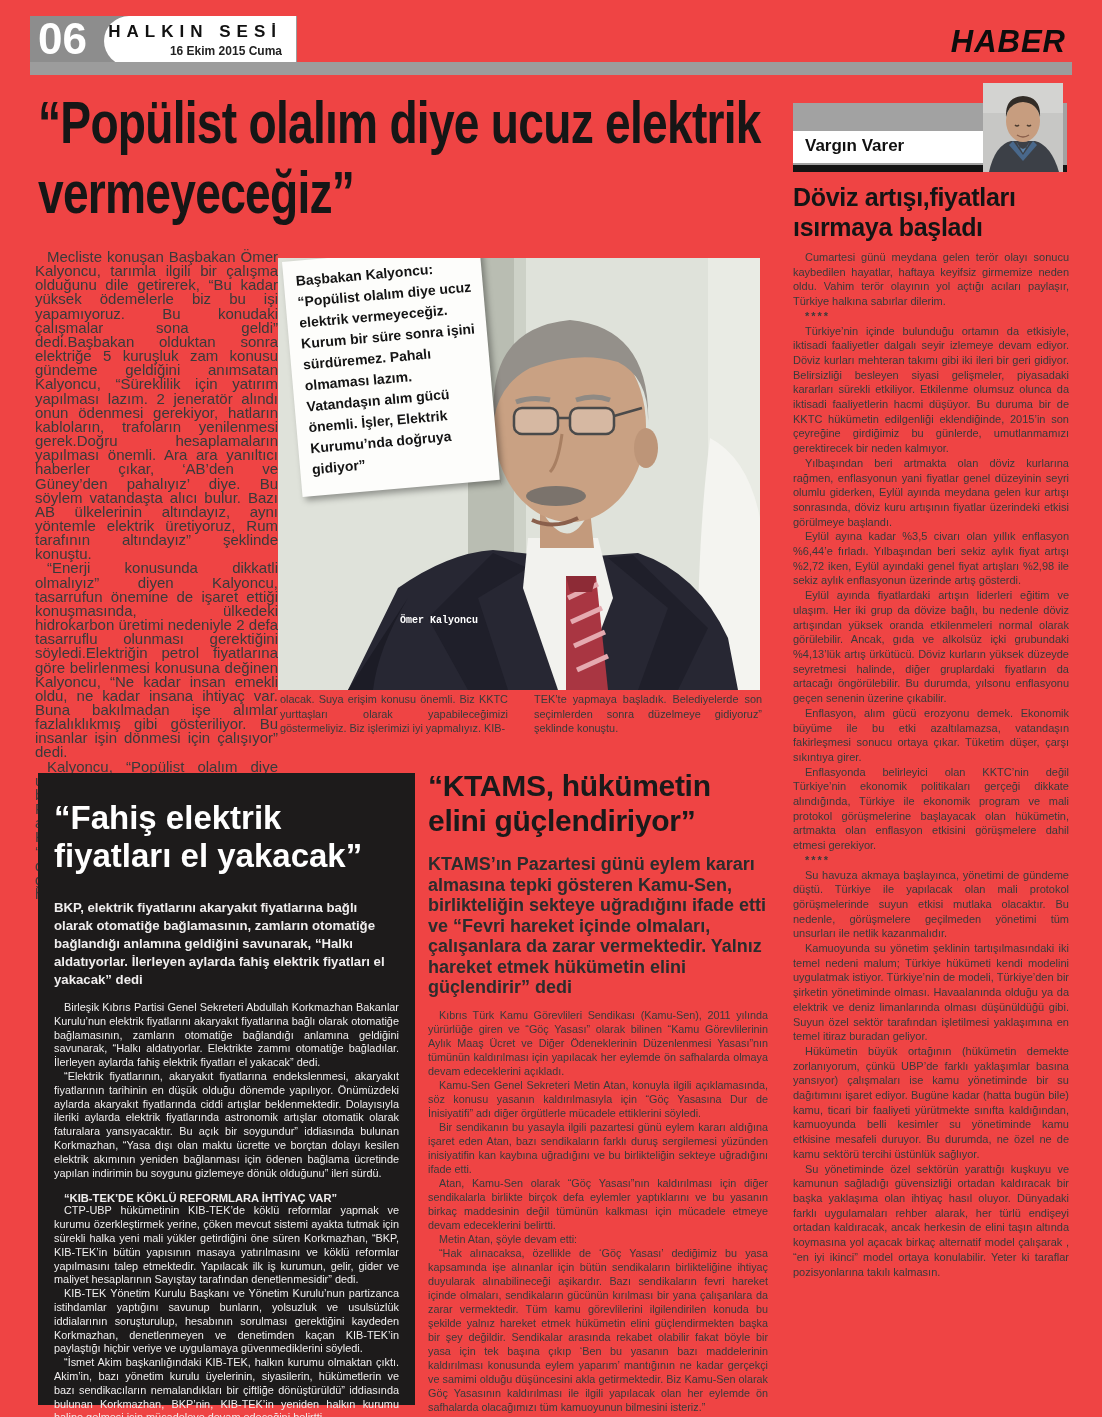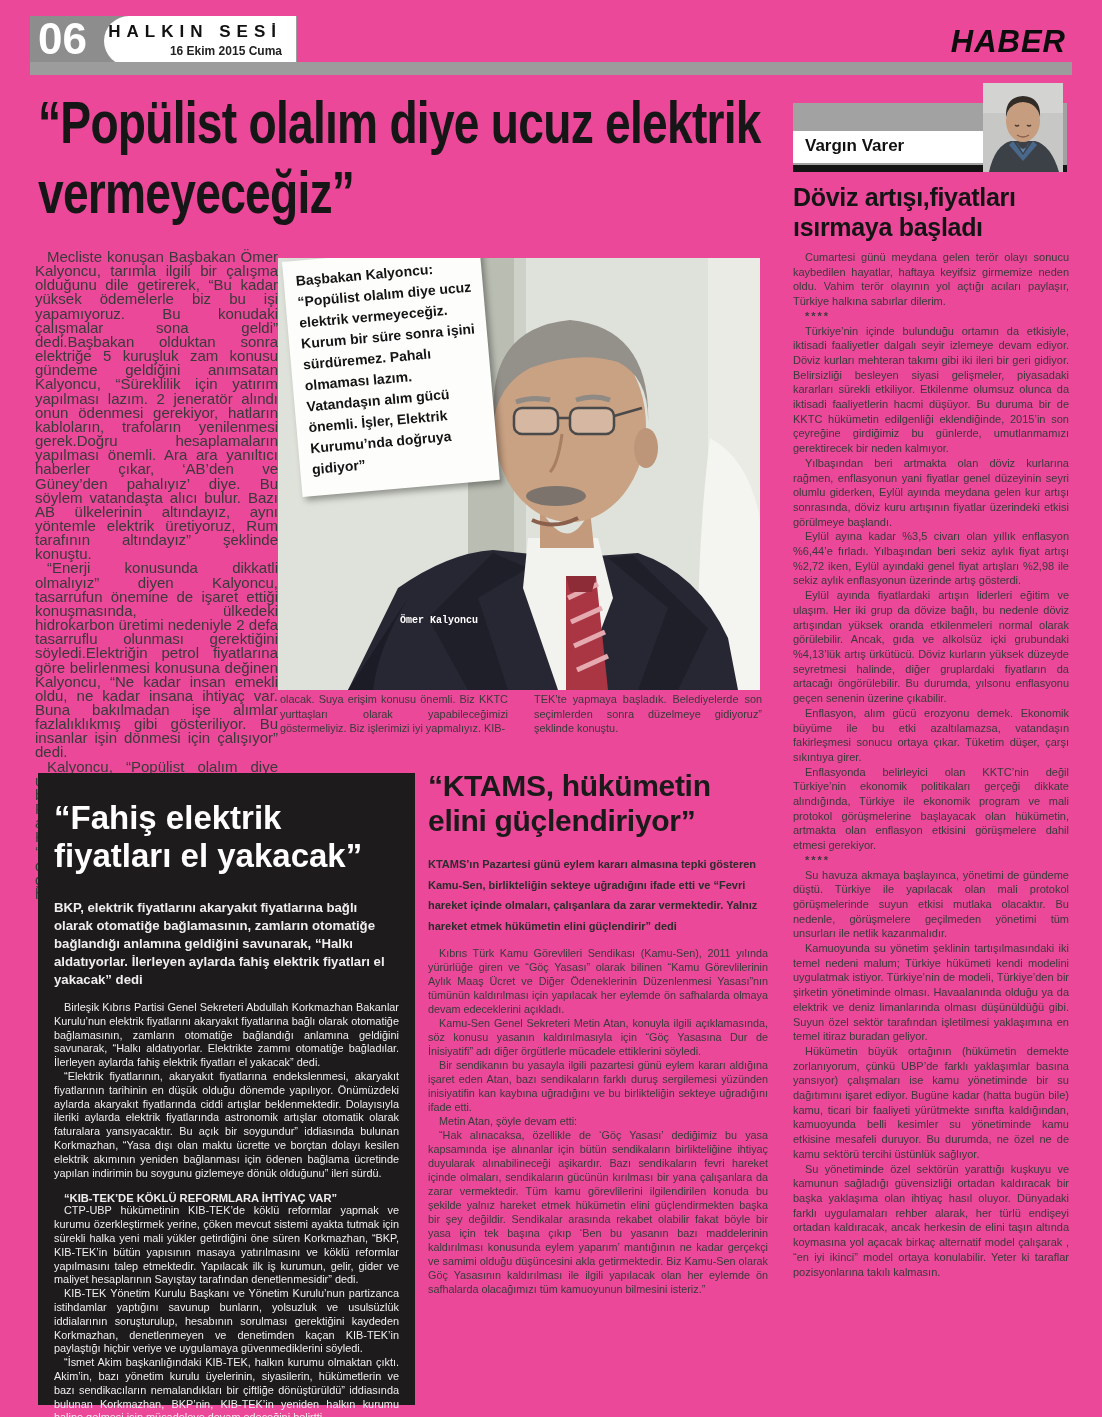--- a/index.html
+++ b/index.html
@@ -1,16 +1,16 @@
 <!DOCTYPE html>
 <html><head>
 <meta charset="utf-8">
 <style>
   html,body{margin:0;padding:0;background:#ffffff;}
-  .page{position:relative;width:1102px;height:1417px;background:#ec4899;overflow:hidden;
+  .page{position:relative;width:1102px;height:1417px;background:#ef4444;overflow:hidden;
         font-family:"Liberation Sans",sans-serif;color:#3a3a3a;}
   
   .badge{position:absolute;left:30px;top:16px;width:100px;height:50px;background:#8d8d8d;}
   .badge span{position:absolute;left:8px;top:-2px;font-size:44px;font-weight:bold;color:#fff;}
   .brandbox{position:absolute;left:104px;top:16px;width:192px;height:50px;background:#fff;
             border-radius:26px 0 0 26px;border-right:1px solid #9c9c9c;text-align:center;}
   .brand{position:absolute;right:14px;top:6px;font-size:17px;font-weight:bold;color:#111;
          letter-spacing:6px;white-space:nowrap;}
   .brand-date{position:absolute;right:14px;top:28px;font-size:12px;font-weight:bold;color:#222;white-space:nowrap;}
   .section{position:absolute;right:36px;top:24px;font-size:31px;font-weight:800;font-style:italic;
@@ -51,21 +51,21 @@
   .bkp{position:absolute;left:38px;top:773px;width:377px;height:632px;background:#1d1b1b;
        color:#f0eeee;padding:24px 16px;box-sizing:border-box;}
   .bkp-headline{font-size:33px;line-height:38px;font-weight:bold;color:#fff;margin:2px 0 10px 0;}
   .bkp-intro{font-size:13.2px;line-height:18px;font-weight:bold;text-align:left;margin-bottom:12px;margin-top:24px;}
   .bkp p.body{margin:0;text-align:justify;text-indent:10px;font-size:10.9px;line-height:13.8px;}
   .bkp-subhead{font-weight:bold;font-size:11.2px;margin:12px 0 0 0;text-indent:10px;}
   
   .ktams{position:absolute;left:428px;top:768px;width:340px;}
   .ktams-headline{font-size:30px;line-height:35px;font-weight:bold;color:#1a1a1a;margin:0 0 12px 0;
                   letter-spacing:-0.3px;}
-  .ktams-intro{font-size:11px;line-height:20.5px;font-weight:bold;color:#2c2c2c;margin:16px 0 10px 0;}
+  .ktams-intro{font-size:18px;line-height:20.5px;font-weight:bold;color:#2c2c2c;margin:16px 0 10px 0;}
   .ktams-body p{margin:0;text-align:justify;text-indent:11px;font-size:10.8px;line-height:14px;}
 </style>
 </head>
 <body>
 
 <div class="page">
 
   <div class="badge">
     <span>06</span>
   </div>
@@ -176,18 +176,19 @@
     <p class="body">“İsmet Akim başkanlığındaki KIB-TEK, halkın kurumu olmaktan çıktı. Akim’in, bazı yönetim kurulu üyelerinin, siyasilerin, hükümetlerin ve bazı sendikacıların nemalandıkları bir çiftliğe dönüştürüldü” iddiasında bulunan Korkmazhan, BKP’nin, KIB-TEK’in yeniden halkın kurumu haline gelmesi için mücadeleye devam edeceğini belirtti.</p>
   </div>
 
   <div class="ktams">
     <div class="ktams-headline">“KTAMS, hükümetin elini güçlendiriyor”</div>
     <div class="ktams-intro">KTAMS’ın Pazartesi günü eylem kararı almasına tepki gösteren Kamu-Sen, birlikteliğin sekteye uğradığını ifade etti ve “Fevri hareket içinde olmaları, çalışanlara da zarar vermektedir. Yalnız hareket etmek hükümetin elini güçlendirir” dedi</div>
     <div class="ktams-body">
       <p>Kıbrıs Türk Kamu Görevlileri Sendikası (Kamu-Sen), 2011 yılında yürürlüğe giren ve “Göç Yasası” olarak bilinen “Kamu Görevlilerinin Aylık Maaş Ücret ve Diğer Ödeneklerinin Düzenlenmesi Yasası”nın tümünün kaldırılması için yapılacak her eylemde ön safhalarda olmaya devam edeceklerini açıkladı.</p>
       <p>Kamu-Sen Genel Sekreteri Metin Atan, konuyla ilgili açıklamasında, söz konusu yasanın kaldırılmasıyla için “Göç Yasasına Dur de İnisiyatifi” adı diğer örgütlerle mücadele ettiklerini söyledi.</p>
       <p>Bir sendikanın bu yasayla ilgili pazartesi günü eylem kararı aldığına işaret eden Atan, bazı sendikaların farklı duruş sergilemesi yüzünden inisiyatifin kan kaybına uğradığını ve bu birlikteliğin sekteye uğradığını ifade etti.</p>
+      <p>Atan, Kamu-Sen olarak “Göç Yasası”nın kaldırılması için diğer sendikalarla birlikte birçok defa eylemler yaptıklarını ve bu yasanın birkaç maddesinin değil tümünün kalkması için mücadele etmeye devam edeceklerini belirtti.</p>
       <p>Metin Atan, şöyle devam etti:</p>
       <p>“Hak alınacaksa, özellikle de ‘Göç Yasası’ dediğimiz bu yasa kapsamında işe alınanlar için bütün sendikaların birlikteliğine ihtiyaç duyularak alınabilineceği aşikardır. Bazı sendikaların fevri hareket içinde olmaları, sendikaların gücünün kırılması bir yana çalışanlara da zarar vermektedir. Tüm kamu görevlilerini ilgilendirilen konuda bu şekilde yalnız hareket etmek hükümetin elini güçlendirmekten başka bir şey değildir. Sendikalar arasında rekabet olabilir fakat böyle bir yasa için tek başına çıkıp ‘Ben bu yasanın bazı maddelerinin kaldırılması konusunda eylem yaparım’ mantığının ne kadar gerçekçi ve samimi olduğu düşüncesini akla getirmektedir. Biz Kamu-Sen olarak Göç Yasasının kaldırılması ile ilgili yapılacak olan her eylemde ön safhalarda olacağımızı tüm kamuoyunun bilmesini isteriz.”</p>
     </div>
   </div>
 
 </div>
 
 </body></html>

